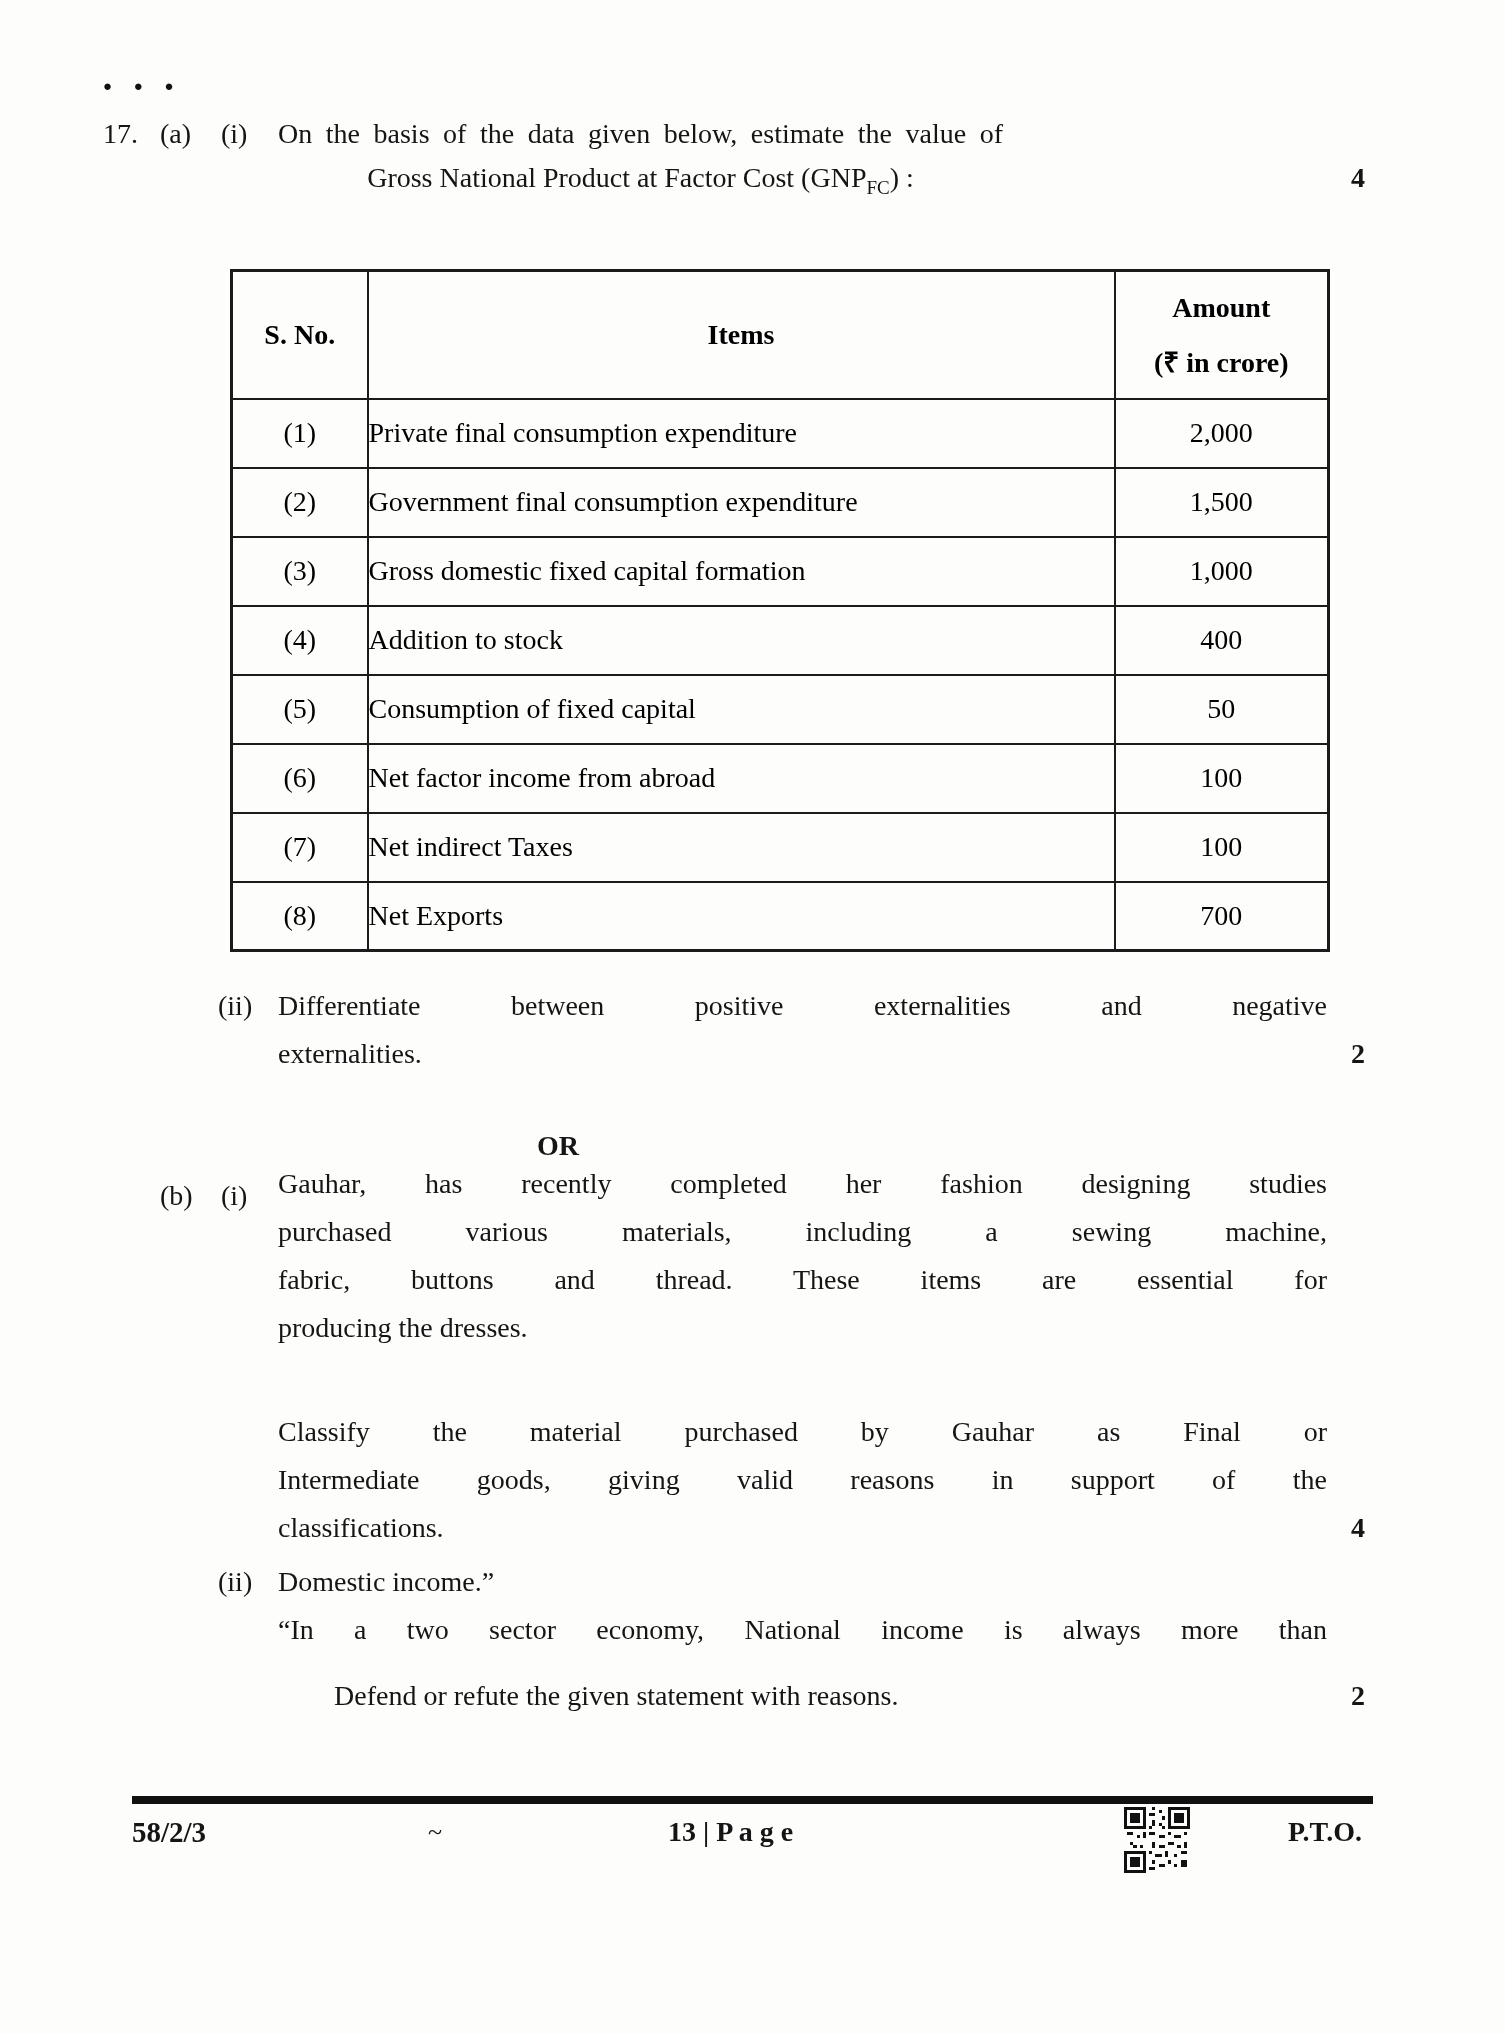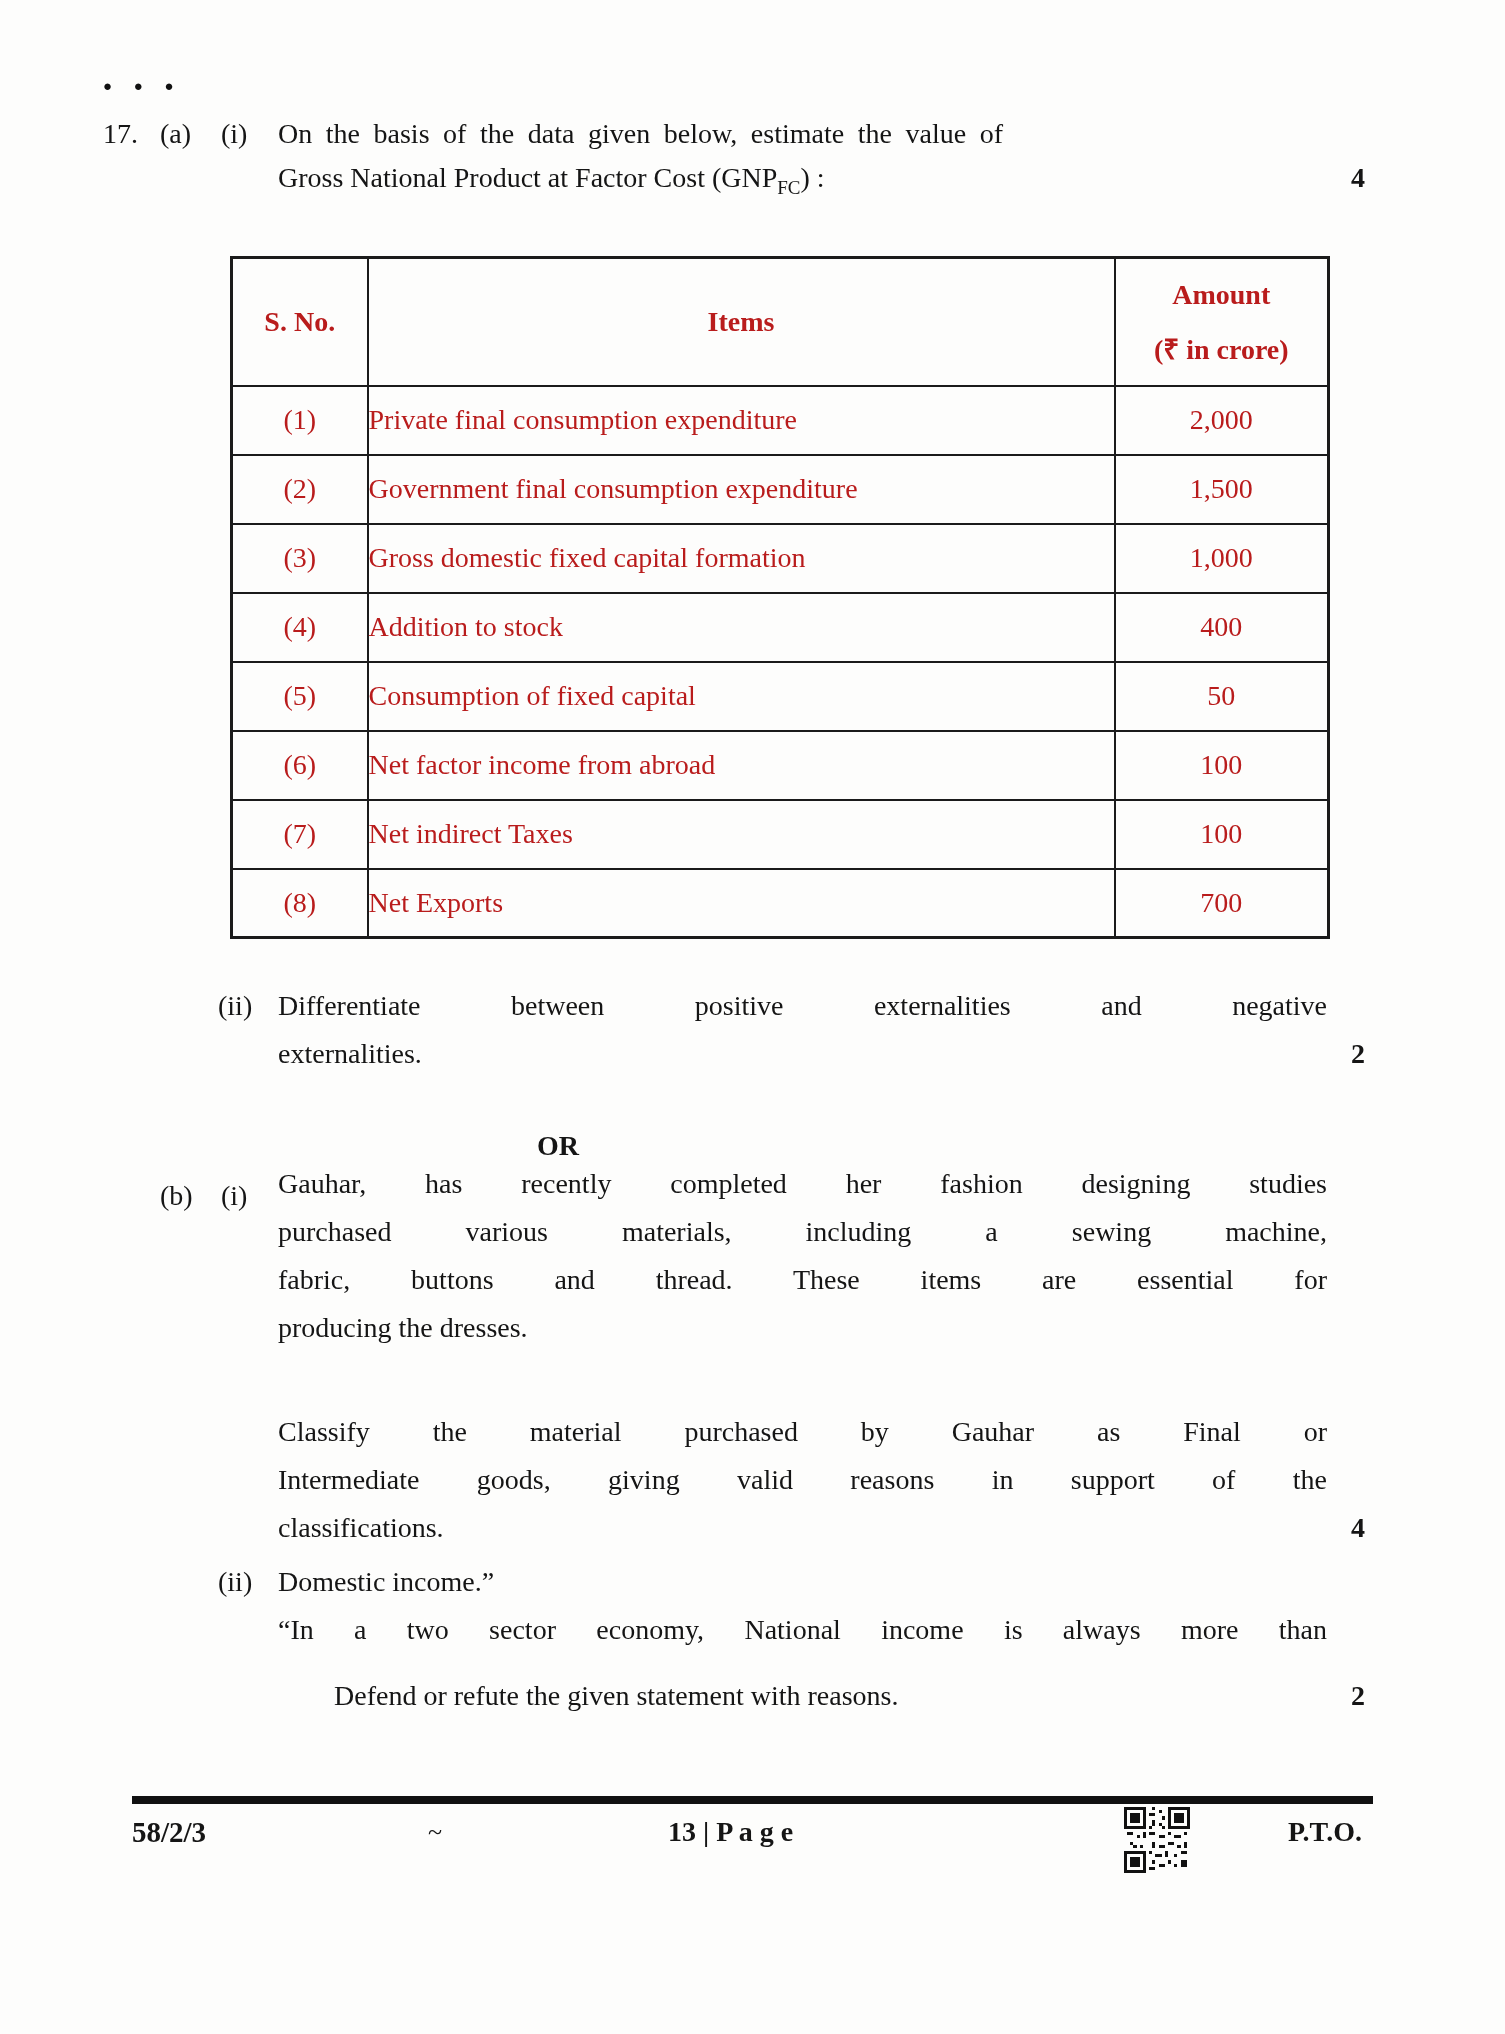--- a/index.html
+++ b/index.html
@@ -10,34 +10,34 @@
     background:#fdfdfc;
     color:#151515;
     font-family:"Liberation Serif", serif;
     font-size:28px;
     overflow:hidden;
   }
   .abs { position:absolute; }
   .lbl { position:absolute; line-height:44px; white-space:nowrap; }
   .blk { position:absolute; }
   .line { line-height:48px; }
-  .lh44 .line { line-height:44px; }
+  .lh44 .line { line-height:44px;text-align:center; }
   .just { text-align:justify; text-align-last:justify; }
   .mark {
     position:absolute; left:1330px; width:56px;
     text-align:center; font-weight:700; line-height:48px;
   }
   .dots { position:absolute; left:103px; top:78px;
     font-size:15px; letter-spacing:0; word-spacing:18px; color:#111; }
   sub.gnp { font-size:19px; line-height:0; }
   
   table.qtable {
-    position:absolute; left:230px; top:256px;
+    position:absolute; left:230px; top:269px;
     border-collapse:collapse; table-layout:fixed;
-    width:1097px; font-size:28px; color:#b91c1c;
+    width:1097px; font-size:28px; color:#000000;
     border:3px solid #1b1b1b;
   }
   table.qtable th, table.qtable td {
     border:2px solid #1b1b1b; padding:0; vertical-align:middle;
   }
   table.qtable thead tr { height:128px; }
   table.qtable tbody tr { height:69px; }
   th { font-weight:700; text-align:center; }
   th .amt-line { line-height:55px; }
   td.c { text-align:center; }

